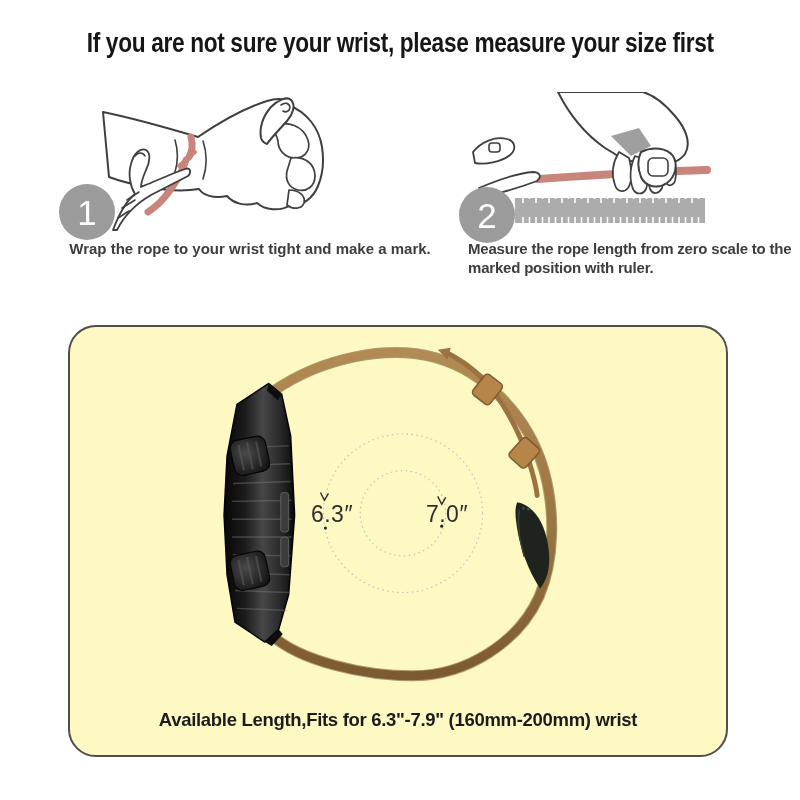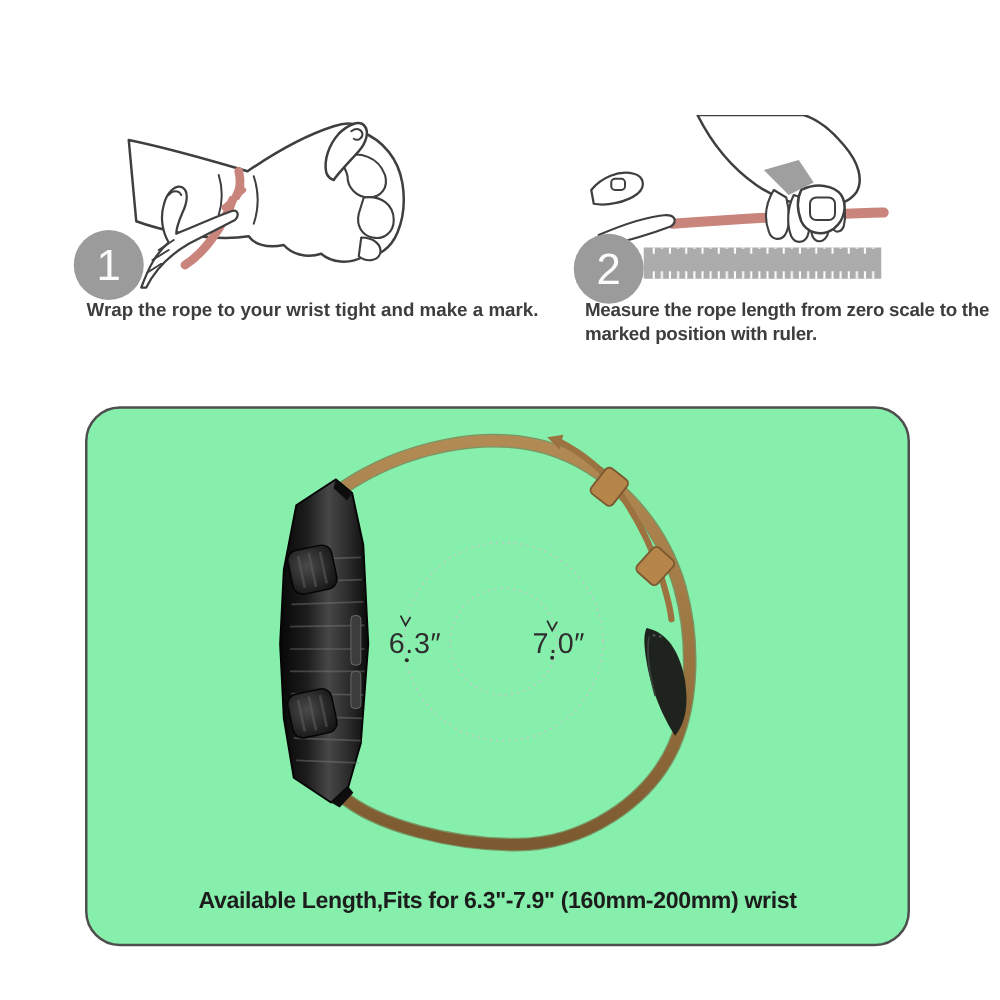--- a/index.html
+++ b/index.html
@@ -19,21 +19,21 @@
          display:flex;align-items:center;justify-content:center;
          font-size:35px;font-weight:normal;line-height:1;}
   #badge1{left:59px;top:184px;}
   #badge2{left:459px;top:187px;}
 
   .cap{position:absolute;margin:0;font-weight:bold;color:var(--caption,#3d3d3d);}
   #cap1{left:40px;top:240px;width:420px;text-align:center;font-size:15px;white-space:nowrap;}
   #cap2{left:468px;top:240px;width:330px;text-align:left;font-size:15px;letter-spacing:-0.2px;line-height:1.25;}
 
   .size-box{position:absolute;left:68px;top:325px;width:660px;height:432px;
-            border:2px solid var(--border,#4e4e4e);border-radius:28px;box-sizing:border-box;background:#86efac;}
+            border:2px solid var(--border,#4e4e4e);border-radius:28px;box-sizing:border-box;background:#fef9c3;}
   .watch-svg{position:absolute;left:0;top:0;width:656px;height:428px;}
 
   .size-label{position:absolute;width:66px;text-align:center;font-size:23px;
               color:#2e2e2e;letter-spacing:0.5px;}
   #min-size{left:229px;top:174px;}
   #max-size{left:344px;top:174px;}
 
   .box-footer{position:absolute;left:0;right:0;top:382px;margin:0;text-align:center;
               font-size:18.5px;font-weight:bold;letter-spacing:-0.3px;color:#1c1c1c;}
 
@@ -45,20 +45,21 @@
   .ruler-base{fill:var(--ruler,#acacac);}
   .dotted{fill:none;stroke:#c2c2c2;stroke-width:1.2;stroke-dasharray:1.5 3.5;}
   .mark{stroke:#2a2a2a;stroke-width:1.4;fill:none;}
   .mark-dot{fill:#2a2a2a;}
 </style>
 </head>
 <body>
 
 <div class="canvas">
 
+  <h1 class="title"><span class="squeeze">If you are not sure your wrist, please measure your size first</span></h1>
 
   <svg id="step1-svg" class="step-svg" viewBox="0 0 330 150">
     <g>
 
       <path class="ln" d="M28,20 C62,27 96,37 123,45 C145,30 170,16 192,9 C204,5 214,7 213,13
                           C232,20 244,36 247,55 C249,68 248,82 243,94 C238,106 228,114 216,113
                           C204,120 190,118 182,111 C170,115 158,111 152,104 C138,107 128,103 124,97
                           C106,100 88,98 72,95 C56,92 42,88 34,85 Z"></path>
 
       <path class="ln" style="stroke-width:1.7" d="M198,34 C213,28 228,34 233,48 C236,58 230,66 220,66 C210,66 203,58 203,49 C202,43 198,39 198,34 Z"></path>

